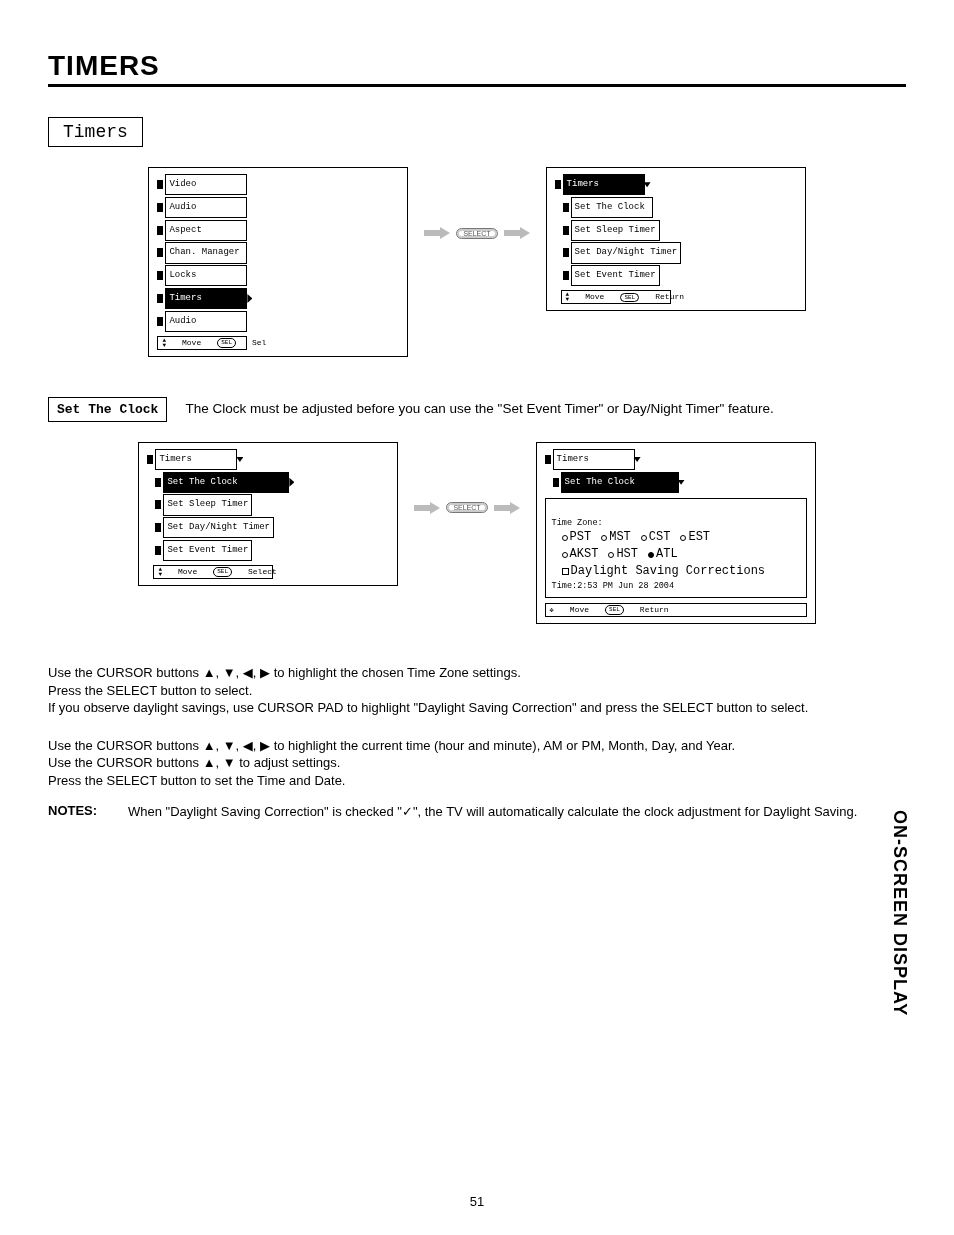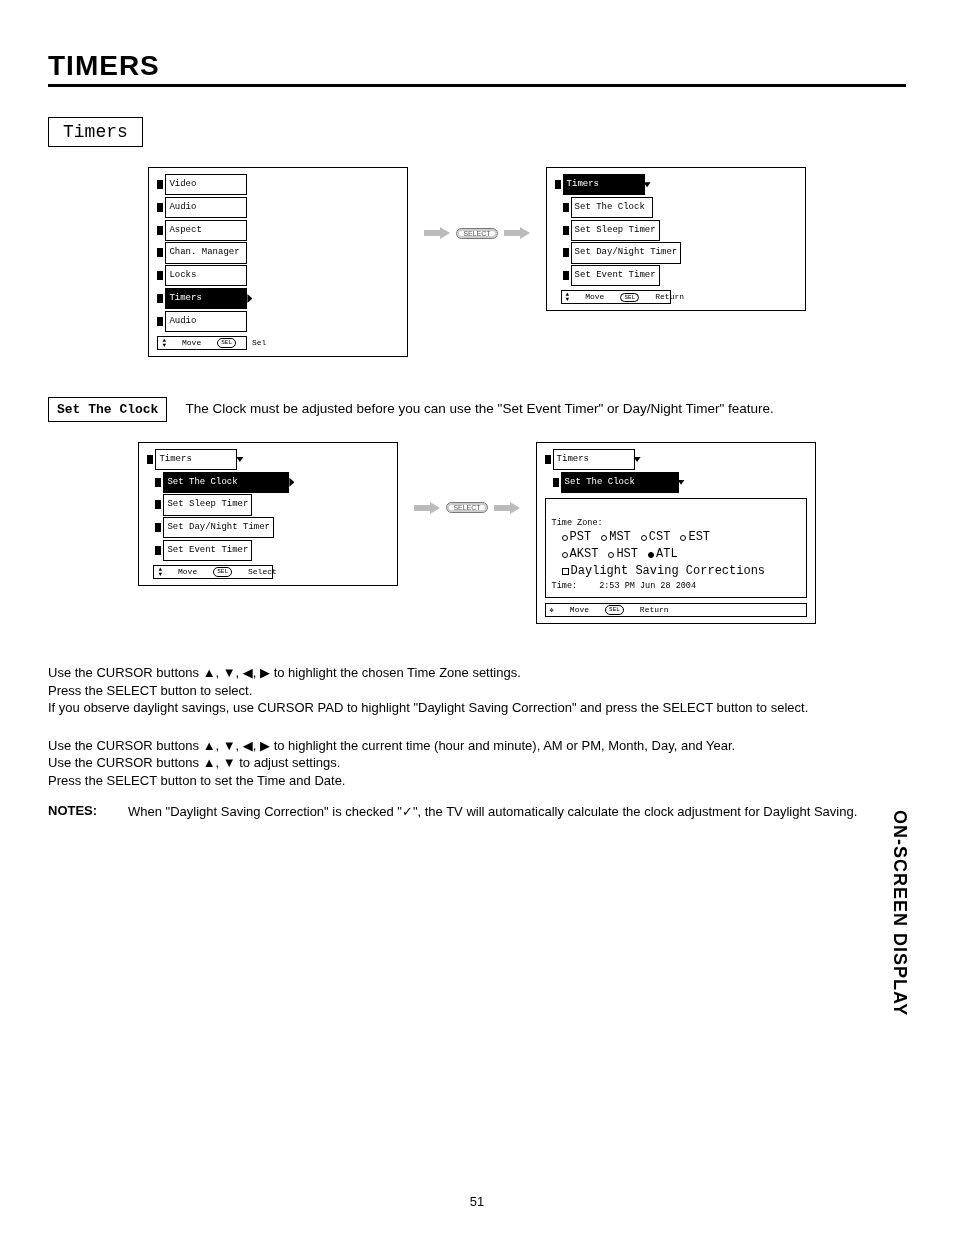--- a/index.html
+++ b/index.html
@@ -129,21 +129,21 @@
     background: #fff;
     box-shadow: 0 0 0 2px #ccc inset;
   }
   .tz-panel { border: 1px solid #000; padding: 19px 6px 5px 6px; margin-top: 5px; }
   .tz-row { display: flex; gap: 10px; margin: 2px 0 2px 10px; font-size: 12px; }
   .tz-opt { display: flex; align-items: center; gap: 2px; }
   .radio-o { width: 6px; height: 6px; border: 1px solid #000; border-radius: 50%; }
   .radio-o.filled { background: #000; }
   .square-c { width: 7px; height: 7px; border: 1px solid #000; }
   .tz-title { font-size: 8.5px; margin-bottom: 2px; }
-  .time-row { font-size: 8.5px; display: flex; gap: 22px; }
+  .time-row { font-size: 8.5px; display: flex; }
   .instr-block {
     margin: 20px 0 14px 0;
     font-size: 13px;
     line-height: 1.35;
   }
   .instr-block p { margin-bottom: 0; }
   .arrows-inline { font-family: Arial; }
   .notes-row {
     display: flex;
     align-items: flex-start;

